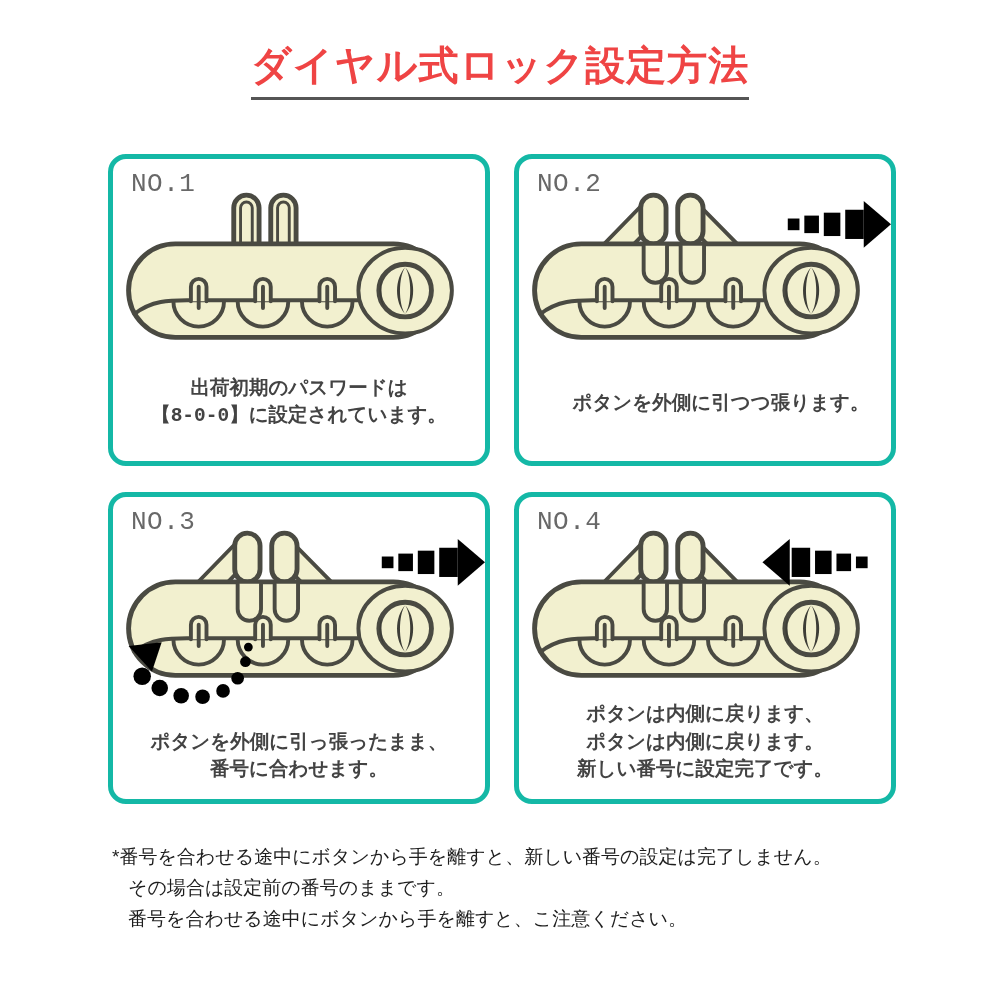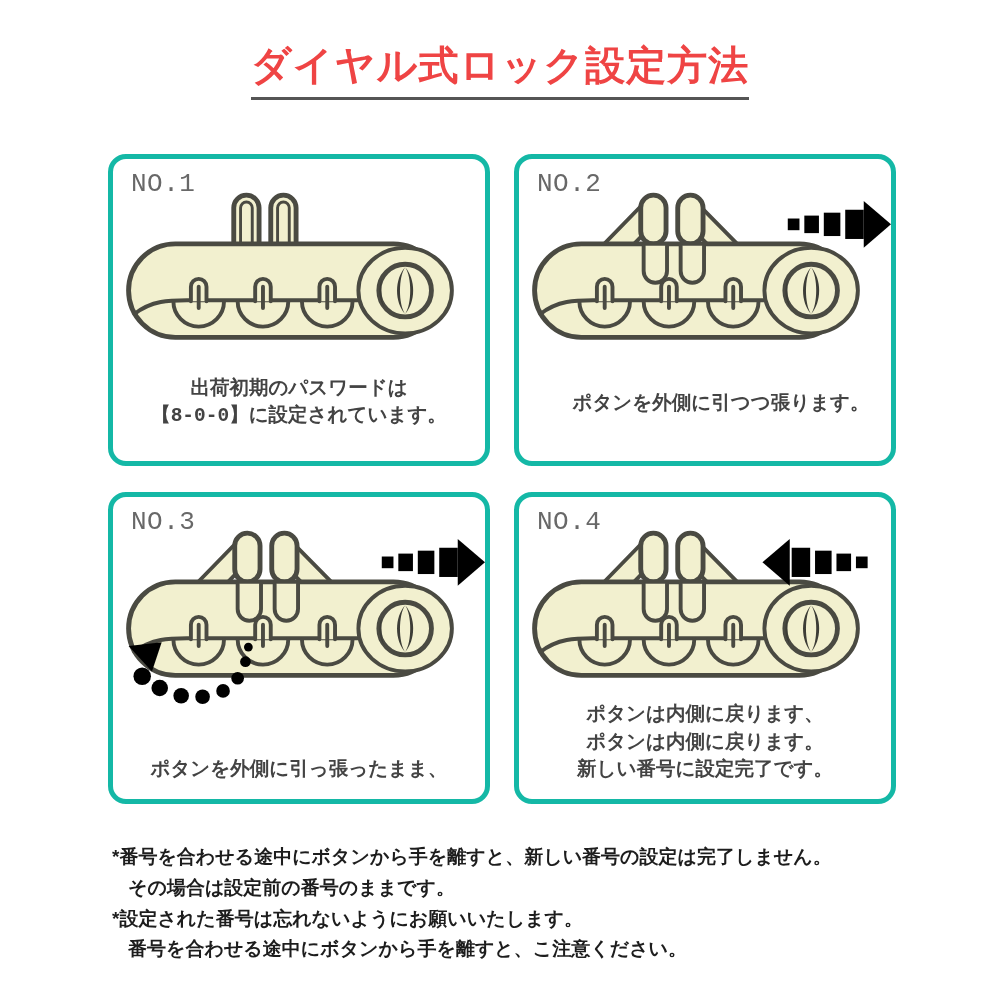--- a/index.html
+++ b/index.html
@@ -96,21 +96,21 @@
   .panel.p3 .caption { bottom: 14px; text-align: center; }
   .panel.p4 .caption { bottom: 14px; }
 
   
   .notes {
     position: absolute;
     left: 112px;
     top: 842px;
     width: 800px;
     font-size: 19px;
-    font-weight: bold;
+    font-weight: normal;
     color: #1d1d1d;
     line-height: 1.62;
   }
   .notes .note-line { display: block; white-space: nowrap; }
   .notes .indent { padding-left: 16px; }
 </style>
 </head>
 <body>
 
 <div class="title-wrap">
@@ -298,20 +298,21 @@
           <circle cx="113" cy="180" r="7"></circle>
           <circle cx="128" cy="167" r="6.5"></circle>
           <circle cx="136" cy="150" r="5.5"></circle>
           <circle cx="139" cy="135" r="4.5"></circle>
         </g>
       </svg>
     </div>
 
     <div class="caption">
       <span class="ln">ポタンを外側に引っ張ったまま、</span>
+      <span class="ln">番号に合わせます。</span>
     </div>
   </div>
 
   <div class="panel p4">
     <div class="panel-label">NO.4</div>
 
     <div class="art">
       <svg viewBox="0 0 382 200" preserveAspectRatio="xMidYMid meet">
         <g fill="none" stroke="#4a4a42" stroke-width="5" stroke-linecap="round" stroke-linejoin="round">
           <g>
@@ -367,15 +368,14 @@
       <span class="ln">ポタンは内側に戻ります。</span>
       <span class="ln">新しい番号に設定完了です。</span>
     </div>
   </div>
 
 </div>
 
 <div class="notes">
   <span class="note-line">*番号を合わせる途中にボタンから手を離すと、新しい番号の設定は完了しません。</span>
   <span class="note-line indent">その場合は設定前の番号のままです。</span>
-  <span class="note-line">*設定された番号は忘れないようにお願いいたします。</span>
   <span class="note-line indent">番号を合わせる途中にボタンから手を離すと、こ注意ください。</span>
 </div>
 
 </body></html>

